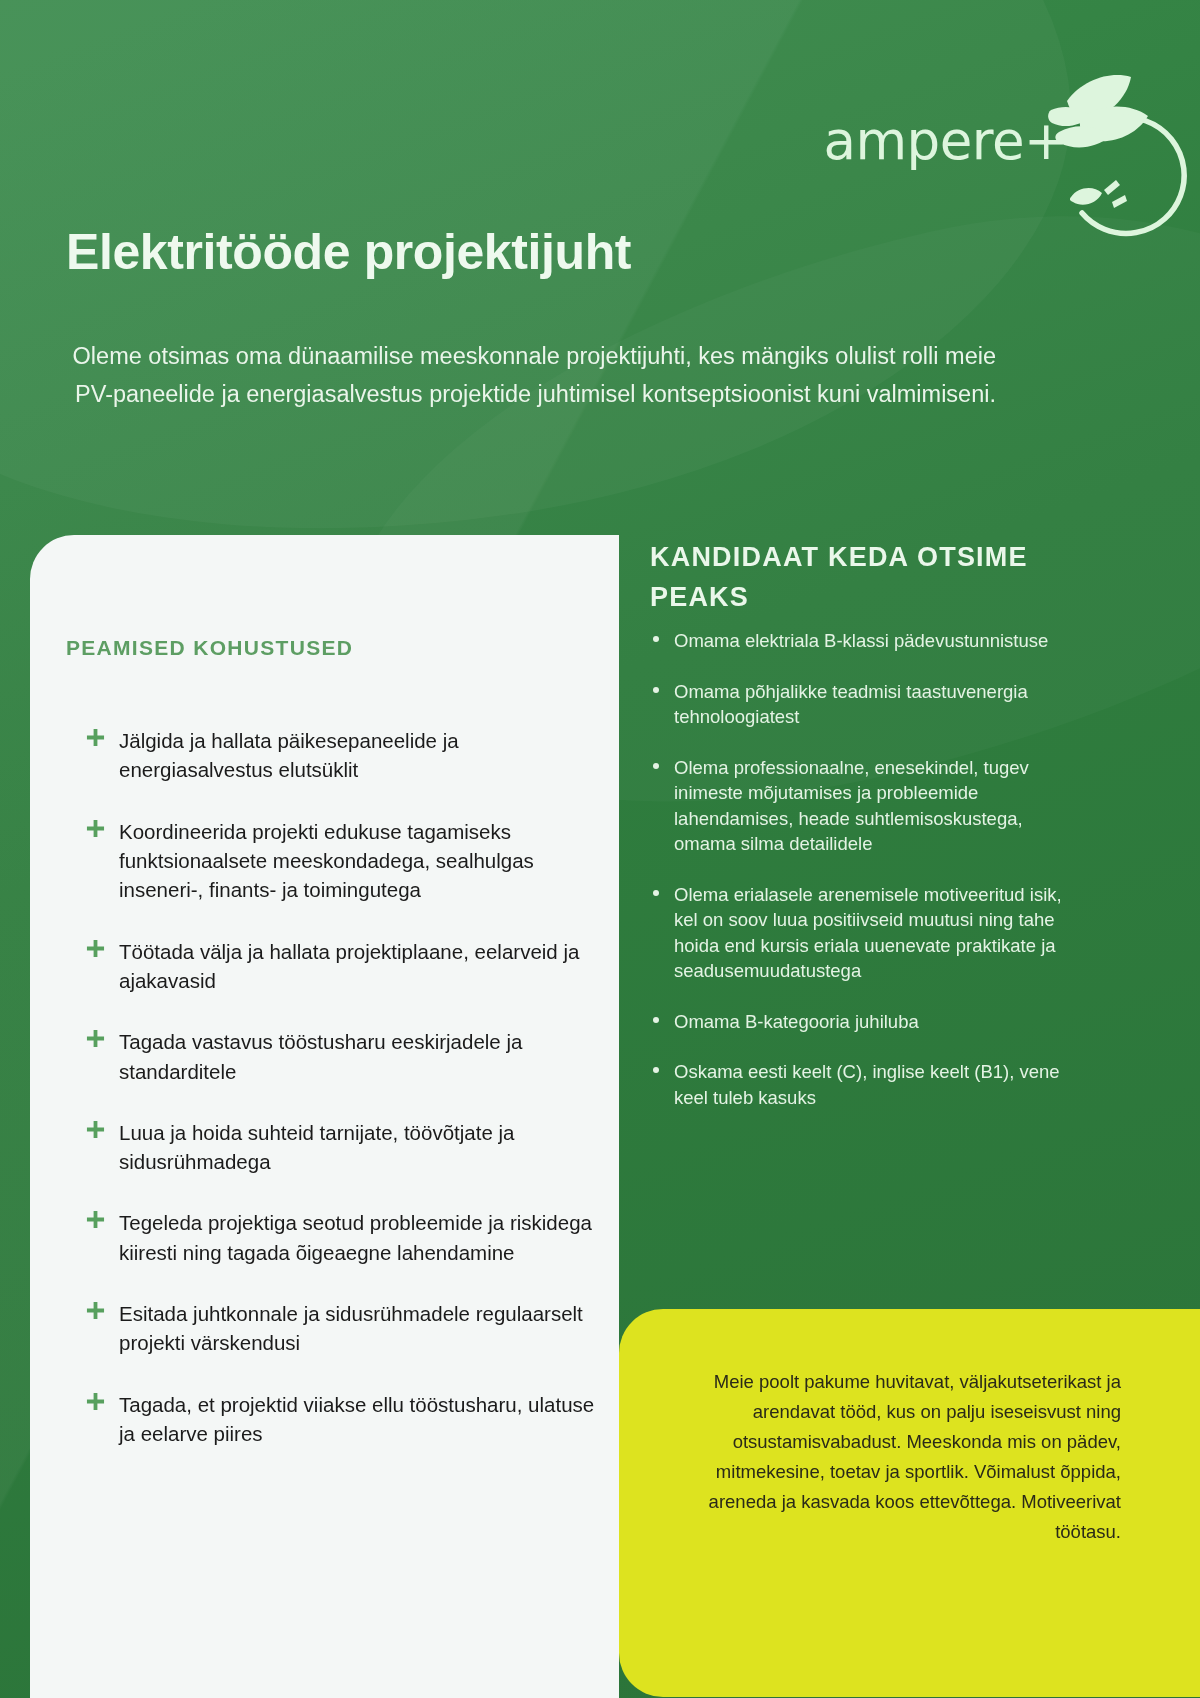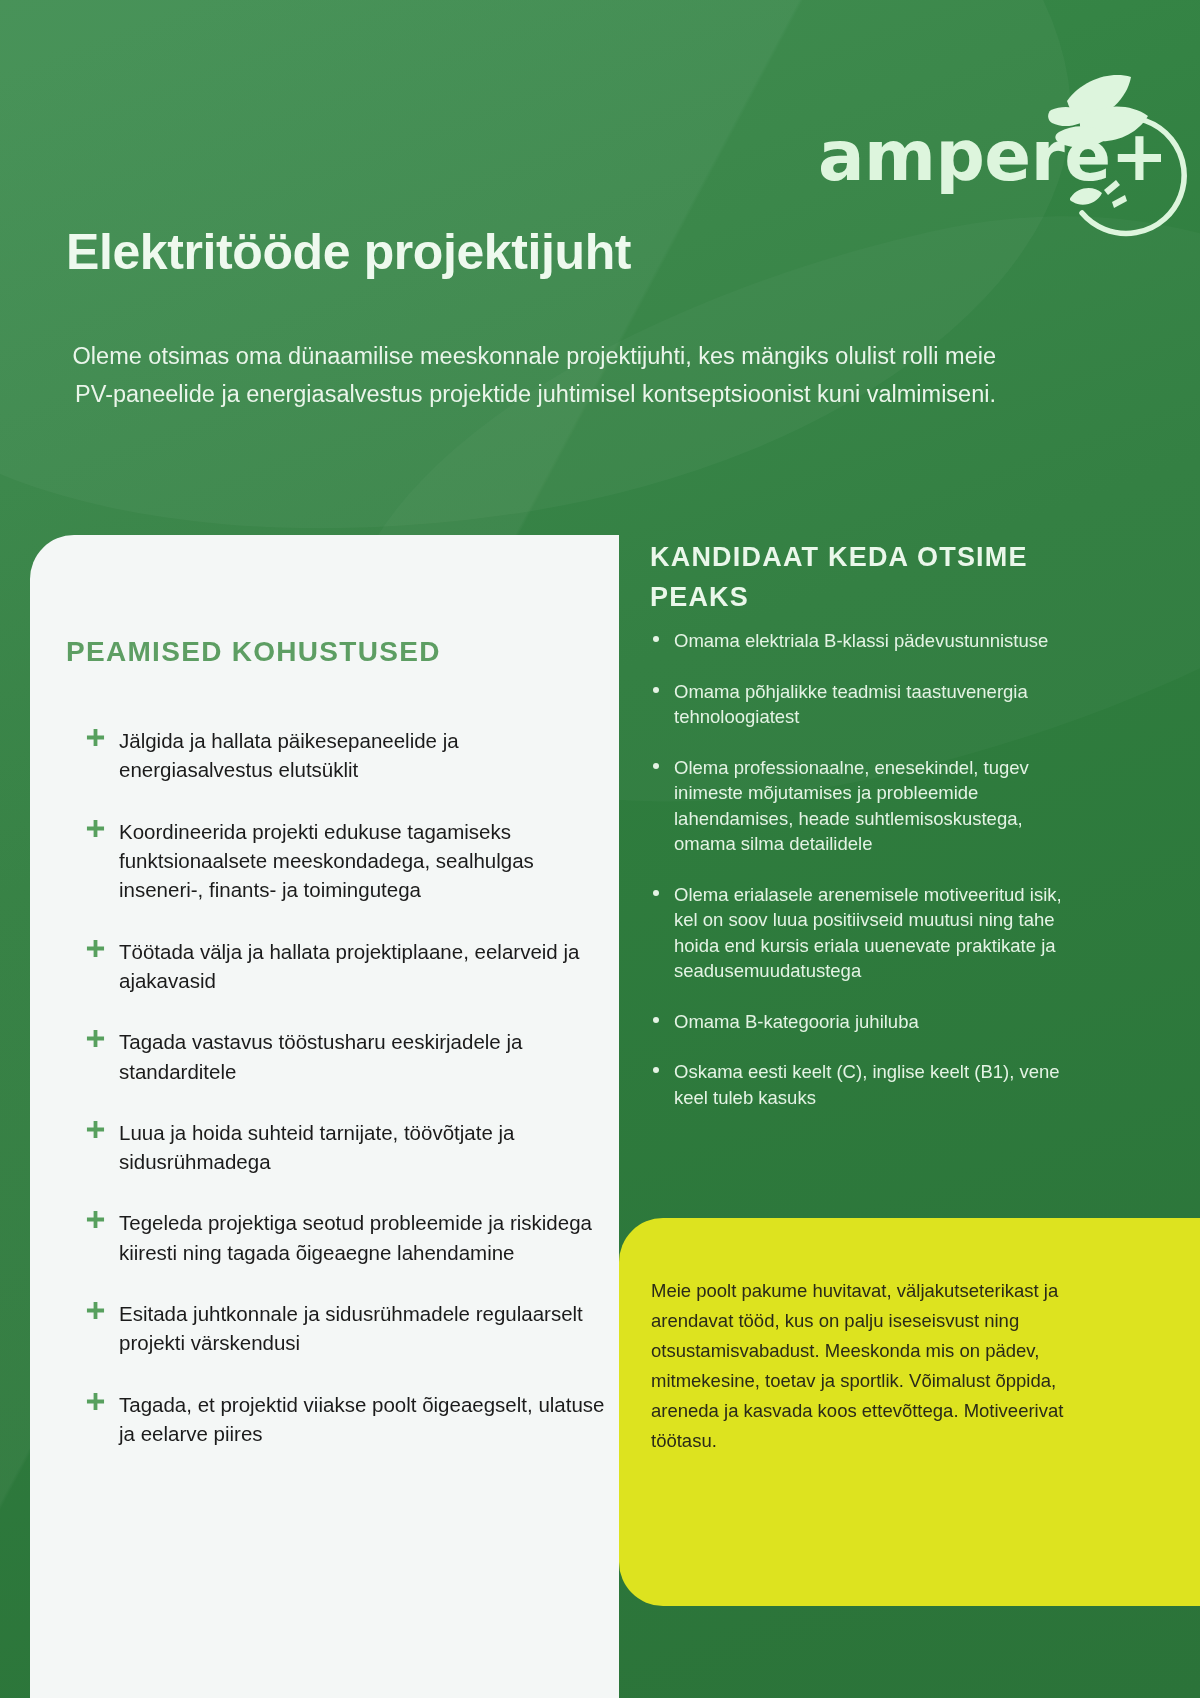--- a/index.html
+++ b/index.html
@@ -33,24 +33,24 @@
     pointer-events:none;
   }
 
   
   .logo{
     position:absolute;right:52px;top:62px;
     width:330px;height:160px;
   }
   .logo svg{display:block;width:330px;height:160px;overflow:visible;}
   .logo-word{
-    position:absolute;left:0;top:60px;width:250px;
-    font-size:69px;letter-spacing:-0.5px;color:#ddf5dd;
+    position:absolute;left:0;top:52px;width:250px;
+    font-size:53px;letter-spacing:-0.5px;color:#ddf5dd;
     font-family:"DejaVu Sans", sans-serif;
-    font-weight:700;line-height:1;
+    font-weight:400;line-height:1;
     text-align:right;
   }
 
   
   .title{
     position:absolute;left:66px;top:224px;
     font-size:50px;font-weight:bold;color:#eef9ee;
     letter-spacing:-0.4px;line-height:1.12;margin:0;
   }
   .intro{
@@ -61,21 +61,21 @@
 
   
   .card{
     position:absolute;left:30px;top:535px;
     width:589px;height:1163px;
     background:#f4f7f6;
     border-radius:44px 0 0 0;
   }
   .card-head{
     position:absolute;left:36px;top:101px;
-    font-size:28px;font-weight:bold;letter-spacing:1.3px;
+    font-size:21px;font-weight:bold;letter-spacing:1.3px;
     color:#5d9e63;margin:0;
   }
   .duty-list{
     position:absolute;left:34px;top:175px;width:528px;
     margin:16px;padding:0;list-style:none;
   }
   .duty{
     position:relative;
     padding-left:39px;
     margin-bottom:32px;
@@ -103,24 +103,25 @@
     font-size:18.5px;line-height:1.38;color:#e4f3e4;font-weight:300;
   }
   .req .dot{
     position:absolute;left:3px;top:8px;
     width:6px;height:6px;border-radius:50%;
     background:#e4f3e4;
   }
 
   
   .offer{
-    position:absolute;left:619px;top:1218px;
+    position:absolute;left:619px;top:1309px;
     width:581px;height:388px;
     background:#dde31f;
     border-radius:44px 0 0 44px;
+    text-align:right;
   }
   .offer-text{
     position:absolute;left:32px;top:58px;width:470px;
     font-size:18.5px;line-height:1.62;color:#2a2a18;margin:0;
   }
 </style>
 </head>
 <body>
 
 <div class="page">
@@ -212,21 +213,21 @@
             </svg>
         </span>
         <span>Esitada juhtkonnale ja sidusrühmadele regulaarselt projekti värskendusi</span>
       </li>
       <li class="duty">
         <span class="plus">
           <svg viewBox="0 0 20 20">
               <path d="M8 1 h4 v7 h7 v4 h-7 v7 h-4 v-7 h-7 v-4 h7 z" fill="currentColor"></path>
             </svg>
         </span>
-        <span>Tagada, et projektid viiakse poolt õigeaegselt, ulatuse ja eelarve piires</span>
+        <span>Tagada, et projektid viiakse ellu tööstusharu, ulatuse ja eelarve piires</span>
       </li>
     </ul>
   </div>
 
   <h2 class="req-head">KANDIDAAT KEDA OTSIME PEAKS</h2>
   <ul class="req-list">
     <li class="req">
       <span class="dot"></span>
       <span>Omama elektriala B-klassi pädevustunnistuse</span>
     </li>

